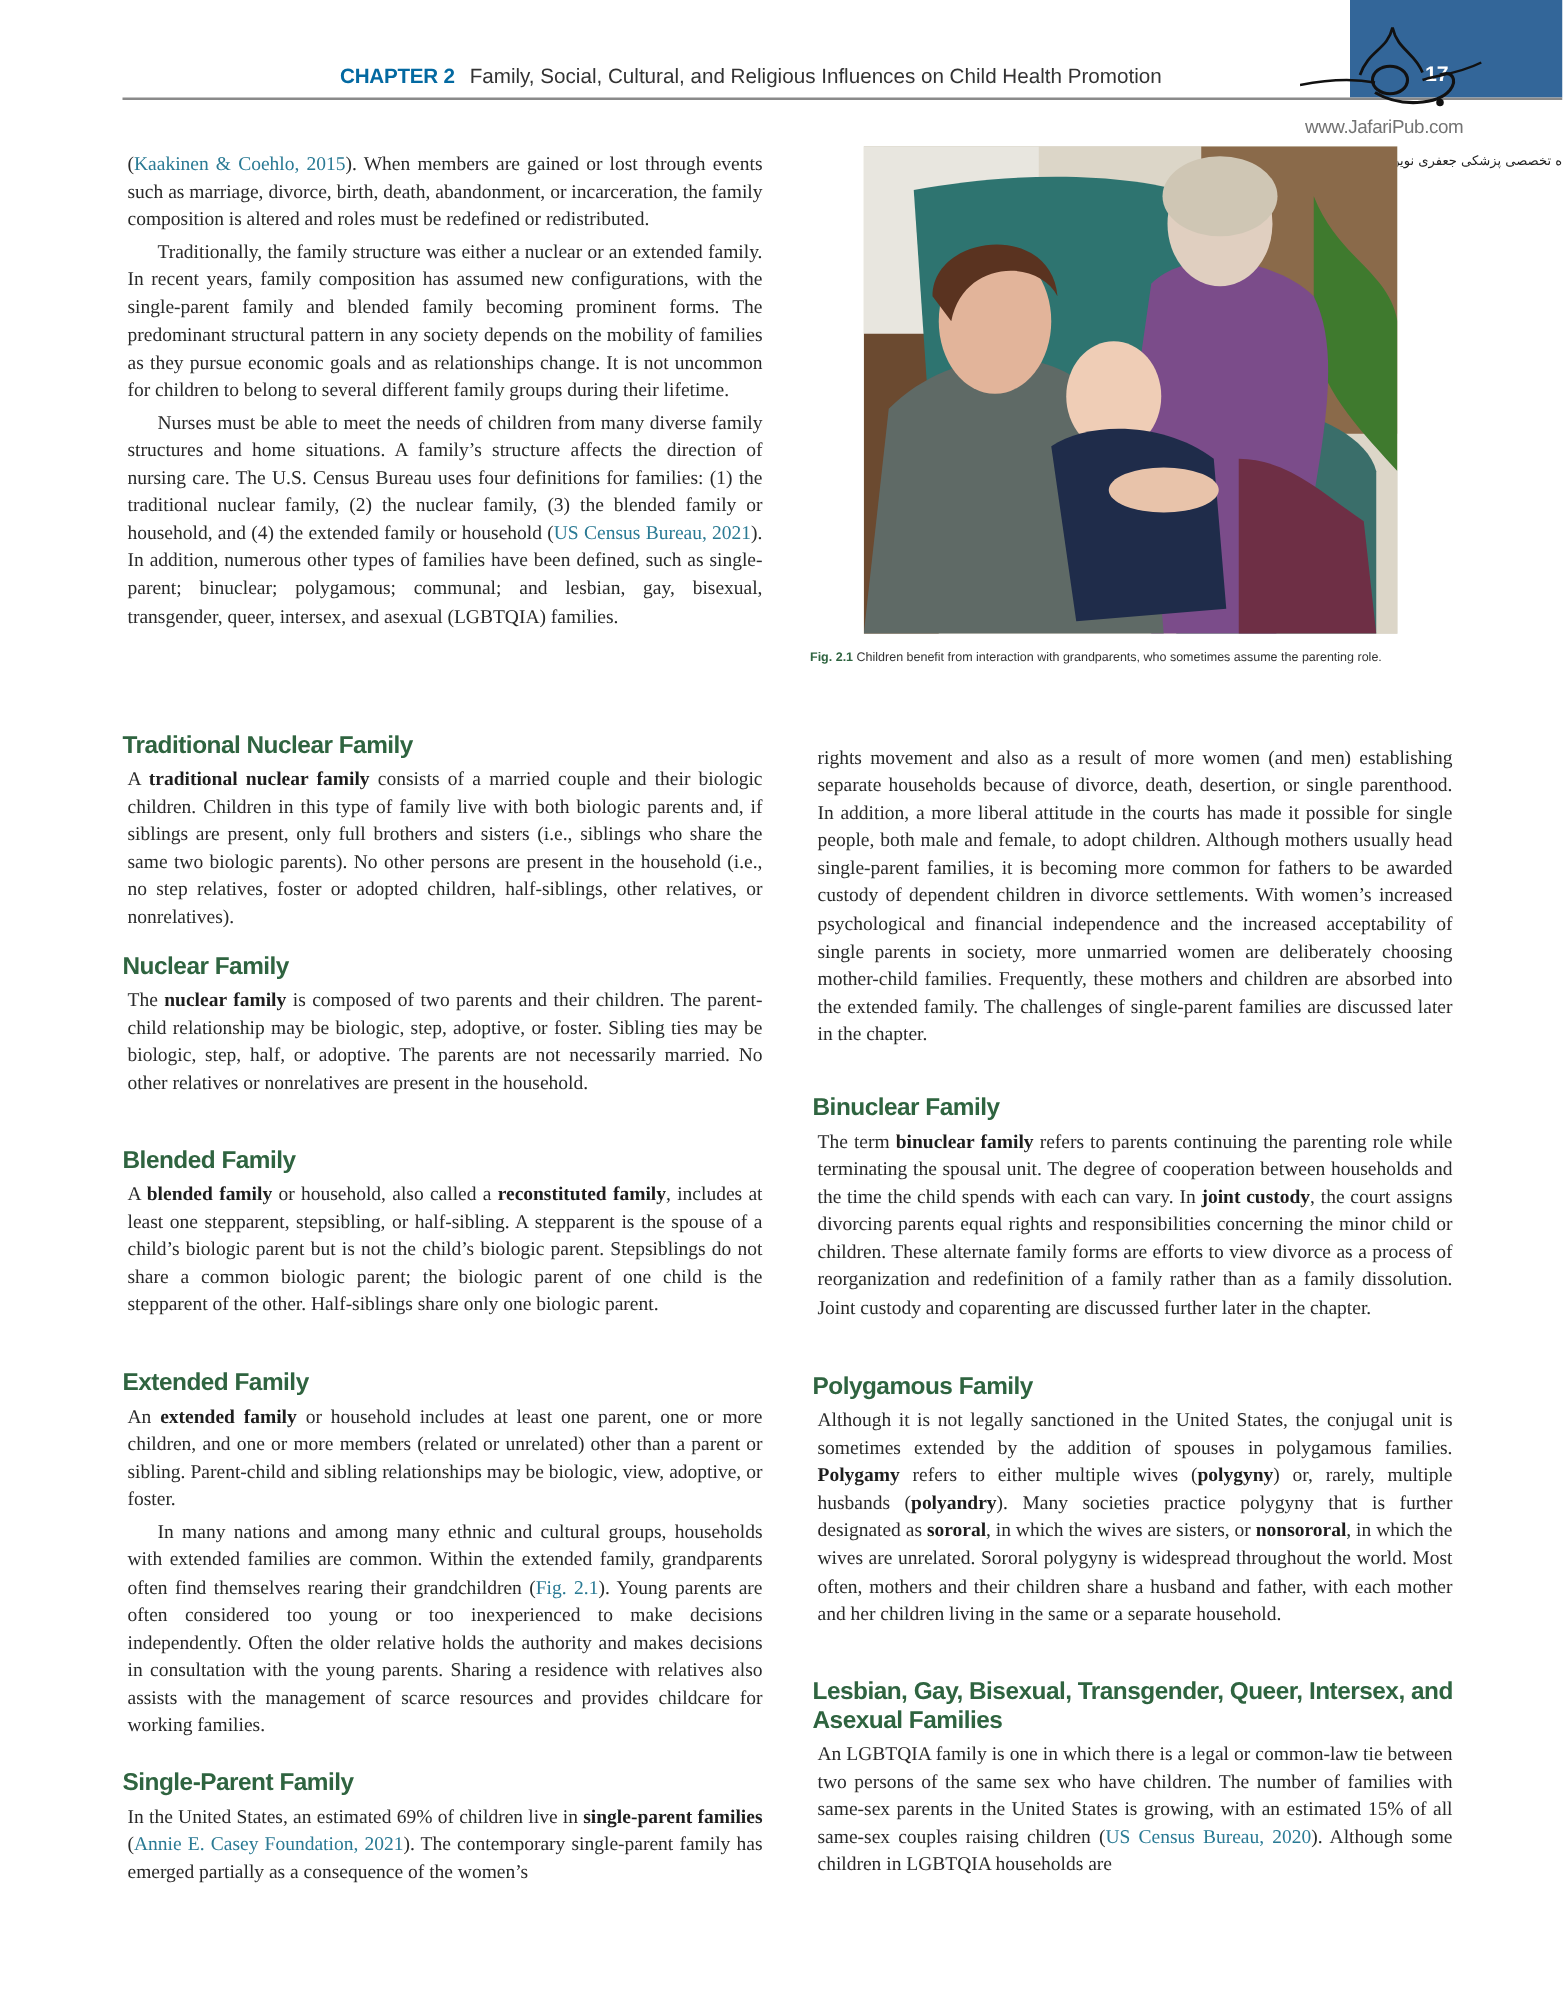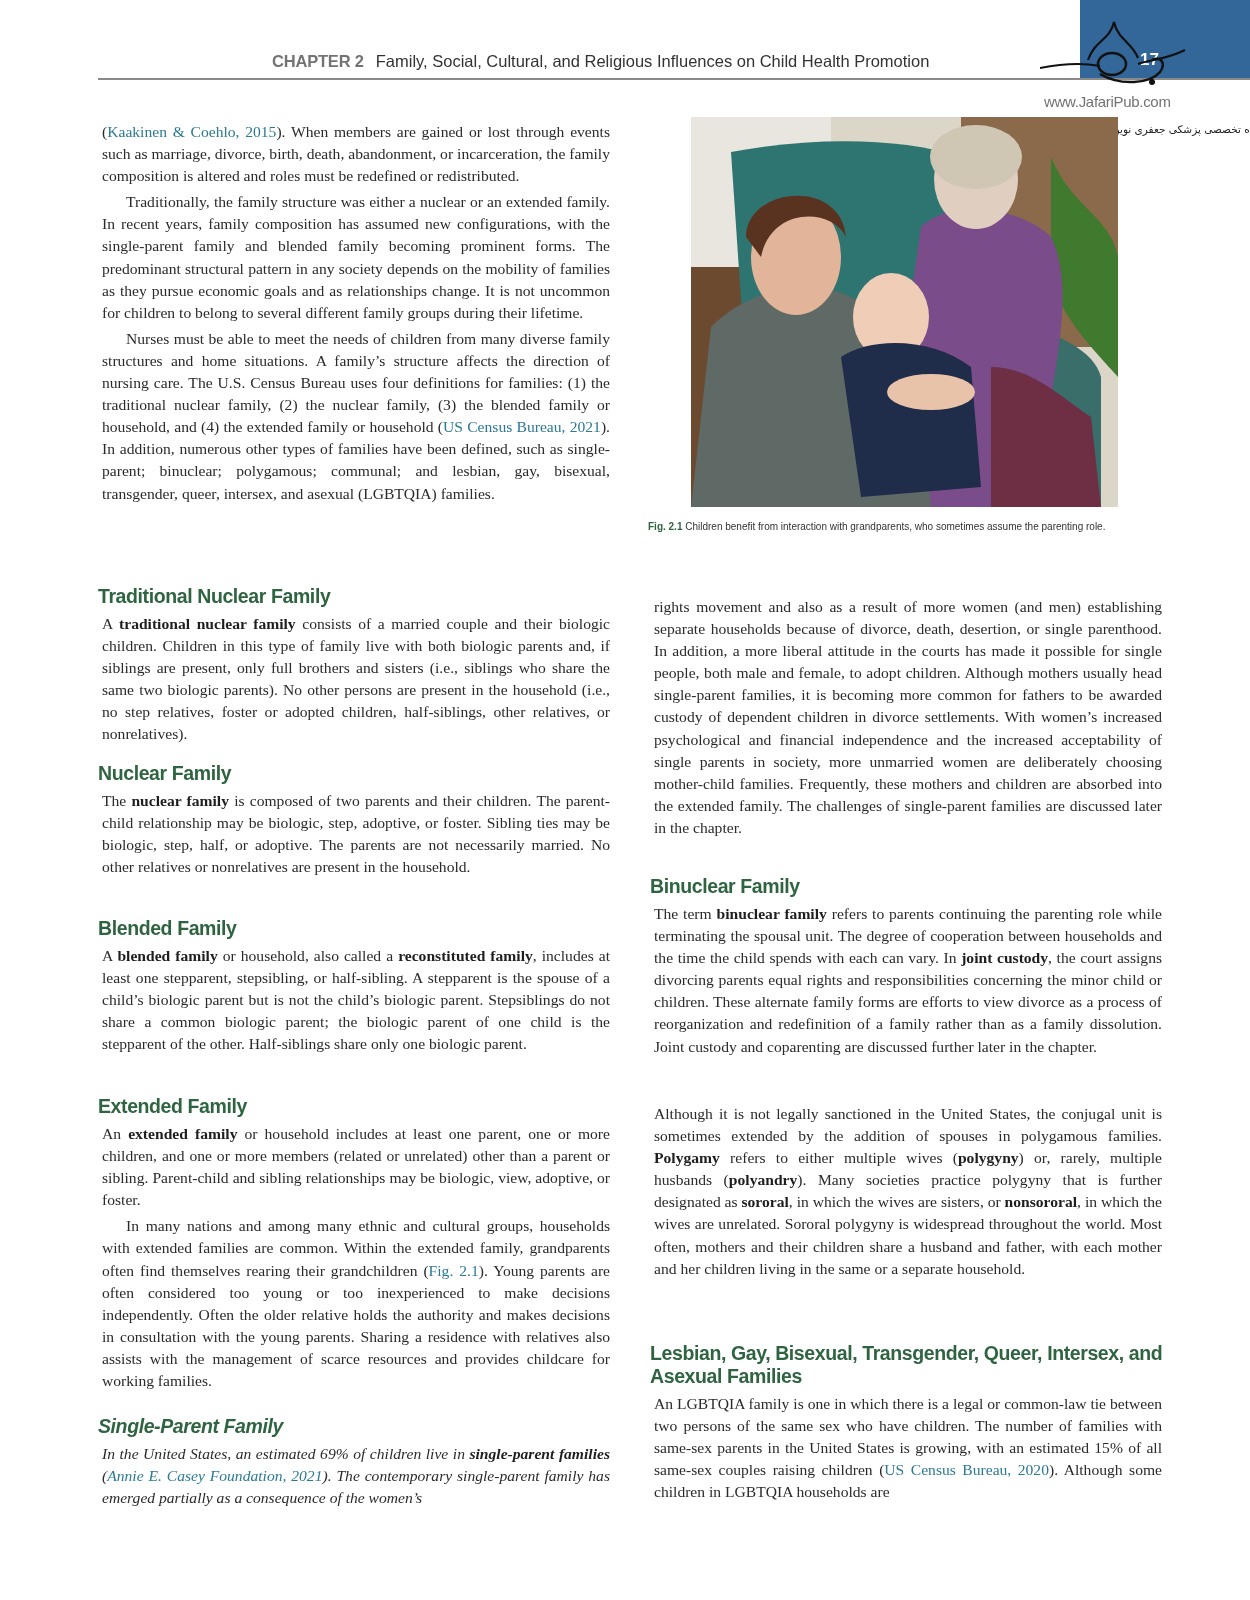--- a/index.html
+++ b/index.html
@@ -2,21 +2,21 @@
 <html><head>
 <meta charset="utf-8">
 <style>
   html, body { margin: 0; padding: 0; background: #ffffff; }
   body { width: 1250px; height: 1600px; position: relative; overflow: hidden; font-family: "Liberation Serif", serif; color: #2a2a2a; }
 
   .corner-tab { position: absolute; left: 1080px; top: 0; width: 170px; height: 78px; background: #336699; }
   .page-num { position: absolute; left: 1140px; top: 50px; font-family: "Liberation Sans", sans-serif; font-size: 17px; font-weight: bold; color: #ffffff; }
 
   .running-head { position: absolute; left: 272px; top: 52px; font-family: "Liberation Sans", sans-serif; font-size: 16.5px; color: #333; white-space: nowrap; }
-  .running-head .chap { color: #737373; font-weight: bold; margin-right: 12px; letter-spacing: -0.2px; }
+  .running-head .chap { color: #0369a1; font-weight: bold; margin-right: 12px; letter-spacing: -0.2px; }
   .head-rule { position: absolute; left: 98px; top: 78px; width: 1152px; height: 2px; background: #8a8a8a; }
 
   .wm-logo { position: absolute; left: 1040px; top: 20px; width: 150px; height: 70px; }
   .wm-url { position: absolute; left: 1044px; top: 93px; font-family: "Liberation Sans", sans-serif; font-size: 15px; color: #737373; letter-spacing: -0.3px; }
   .wm-fa { position: absolute; left: 1112px; top: 123px; font-family: "DejaVu Sans", sans-serif; font-size: 10.5px; color: #222; direction: rtl; white-space: nowrap; }
 
   .col { position: absolute; width: 516px; }
   .col-left { left: 98px; }
   .col-right { left: 650px; width: 516px; }
 
@@ -97,34 +97,35 @@
   <h2>Blended Family</h2>
   <p style="margin-top:5px;"><span>A </span><b>blended family</b><span> or household, also called a </span><b>reconstituted family</b><span>, includes at least one stepparent, stepsibling, or half-sibling. A stepparent is the spouse of a child’s biologic parent but is not the child’s biologic parent. Stepsiblings do not share a common biologic parent; the biologic parent of one child is the stepparent of the other. Half-siblings share only one biologic parent.</span></p>
 </div>
 
 <div class="col col-left" style="top:1095px;">
   <h2>Extended Family</h2>
   <p style="margin-top:5px;"><span>An </span><b>extended family</b><span> or household includes at least one parent, one or more children, and one or more members (related or unrelated) other than a parent or sibling. Parent-child and sibling relationships may be biologic, view, adoptive, or foster.</span></p>
   <p class="indent"><span>In many nations and among many ethnic and cultural groups, households with extended families are common. Within the extended family, grandparents often find themselves rearing their grandchildren (</span><span class="cite">Fig. 2.1</span><span>). Young parents are often considered too young or too inexperienced to make decisions independently. Often the older relative holds the authority and makes decisions in consultation with the young parents. Sharing a residence with relatives also assists with the management of scarce resources and provides childcare for working families.</span></p>
 </div>
 
-<div class="col col-left" style="top:1415px;font-style:italic;">
+<div class="col col-left" style="top:1415px;">
   <h2>Single-Parent Family</h2>
   <p style="margin-top:5px;"><span>In the United States, an estimated 69% of children live in </span><b>single-parent families</b><span> (</span><span class="cite">Annie E. Casey Foundation, 2021</span><span>). The contemporary single-parent family has emerged partially as a consequence of the women’s</span></p>
 </div>
 
 <div class="col col-right" style="top:592px;">
   <p>rights movement and also as a result of more women (and men) establishing separate households because of divorce, death, desertion, or single parenthood. In addition, a more liberal attitude in the courts has made it possible for single people, both male and female, to adopt children. Although mothers usually head single-parent families, it is becoming more common for fathers to be awarded custody of dependent children in divorce settlements. With women’s increased psychological and financial independence and the increased acceptability of single parents in society, more unmarried women are deliberately choosing mother-child families. Frequently, these mothers and children are absorbed into the extended family. The challenges of single-parent families are discussed later in the chapter.</p>
 </div>
 
 <div class="col col-right" style="top:875px;">
   <h2>Binuclear Family</h2>
   <p style="margin-top:5px;"><span>The term </span><b>binuclear family</b><span> refers to parents continuing the parenting role while terminating the spousal unit. The degree of cooperation between households and the time the child spends with each can vary. In </span><b>joint custody</b><span>, the court assigns divorcing parents equal rights and responsibilities concerning the minor child or children. These alternate family forms are efforts to view divorce as a process of reorganization and redefinition of a family rather than as a family dissolution. Joint custody and coparenting are discussed further later in the chapter.</span></p>
 </div>
 
 <div class="col col-right" style="top:1098px;">
+  <h2>Polygamous Family</h2>
   <p style="margin-top:5px;"><span>Although it is not legally sanctioned in the United States, the conjugal unit is sometimes extended by the addition of spouses in polygamous families. </span><b>Polygamy</b><span> refers to either multiple wives (</span><b>polygyny</b><span>) or, rarely, multiple husbands (</span><b>polyandry</b><span>). Many societies practice polygyny that is further designated as </span><b>sororal</b><span>, in which the wives are sisters, or </span><b>nonsororal</b><span>, in which the wives are unrelated. Sororal polygyny is widespread throughout the world. Most often, mothers and their children share a husband and father, with each mother and her children living in the same or a separate household.</span></p>
 </div>
 
 <div class="col col-right" style="top:1342px;">
   <h2>Lesbian, Gay, Bisexual, Transgender, Queer, Intersex, and Asexual Families</h2>
   <p style="margin-top:5px;"><span>An LGBTQIA family is one in which there is a legal or common-law tie between two persons of the same sex who have children. The number of families with same-sex parents in the United States is growing, with an estimated 15% of all same-sex couples raising children (</span><span class="cite">US Census Bureau, 2020</span><span>). Although some children in LGBTQIA households are</span></p>
 </div>
 
 </body></html>

